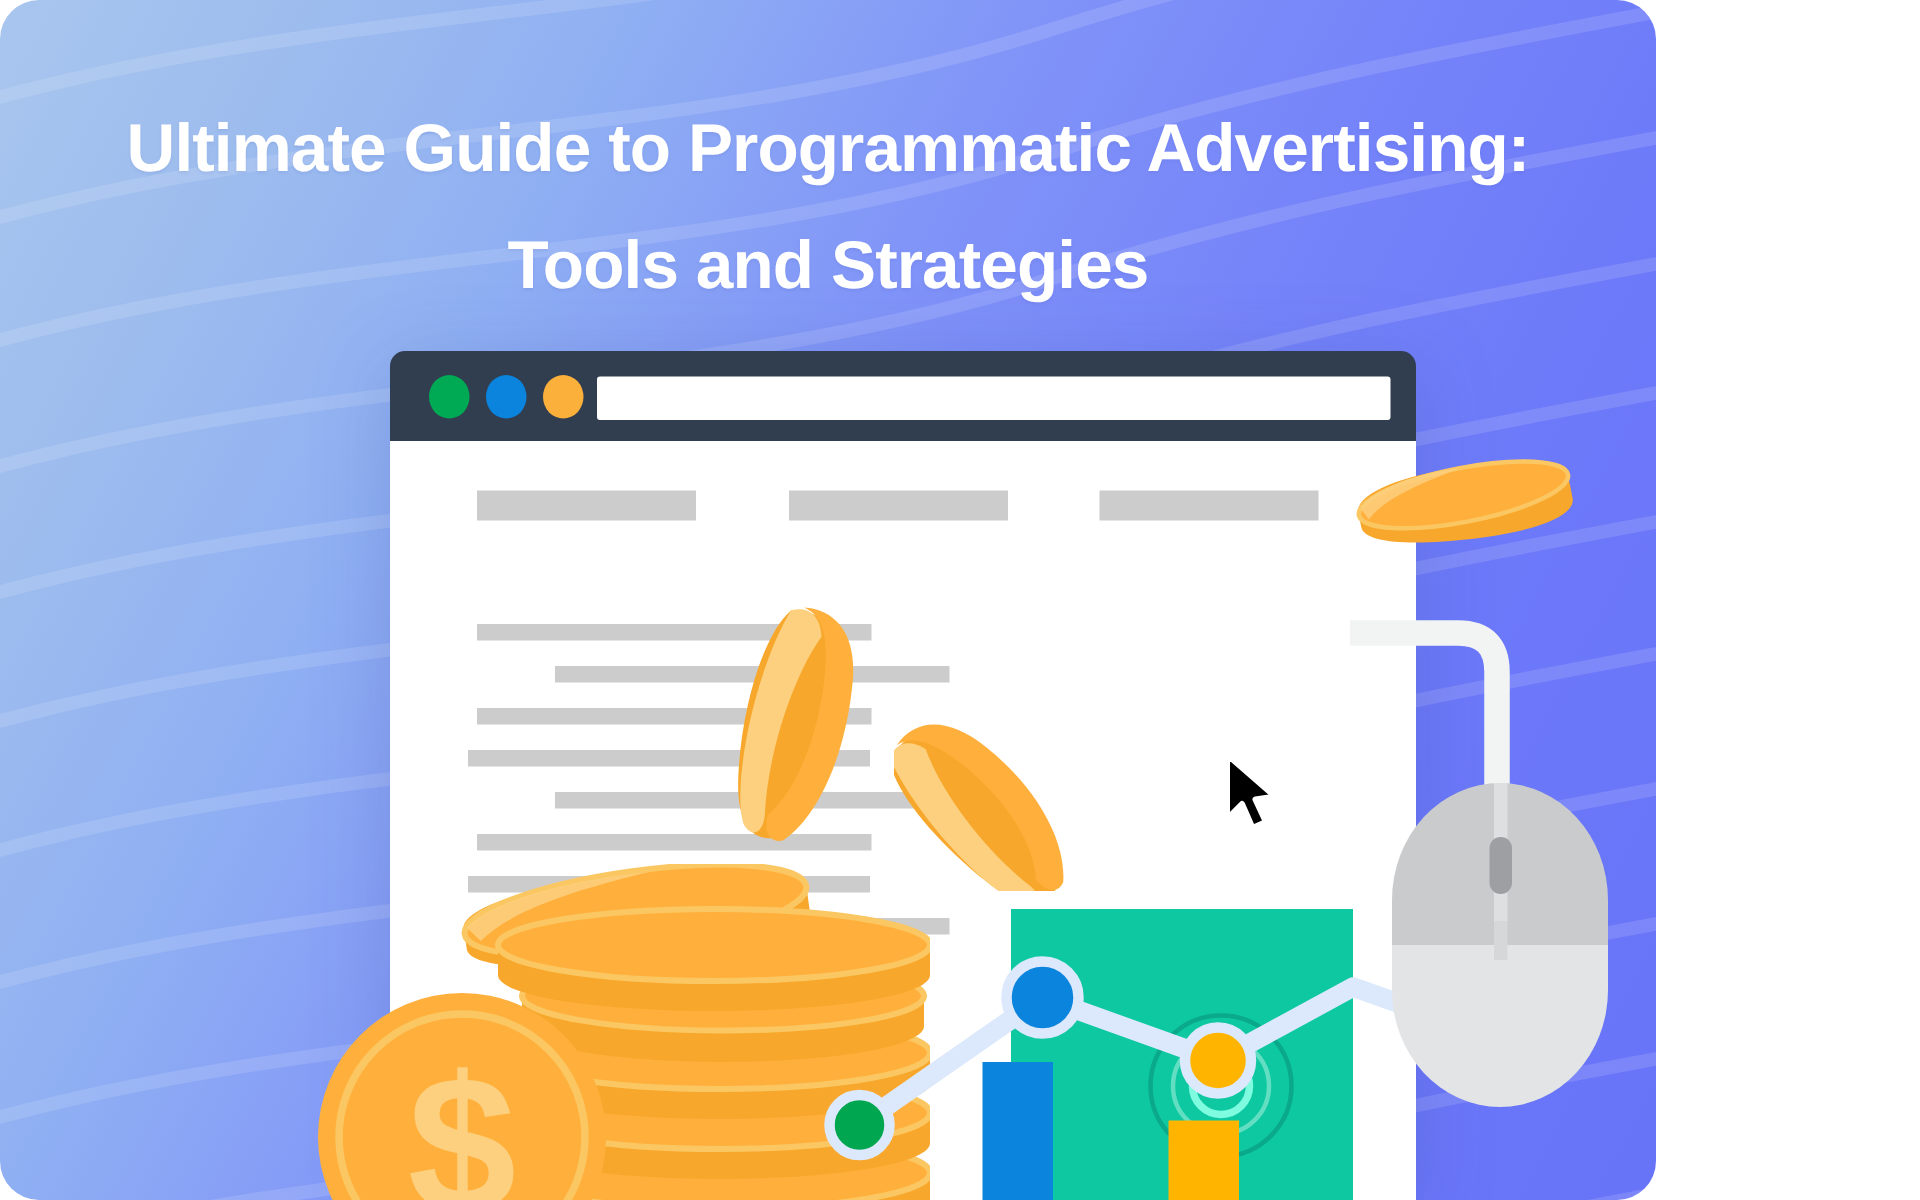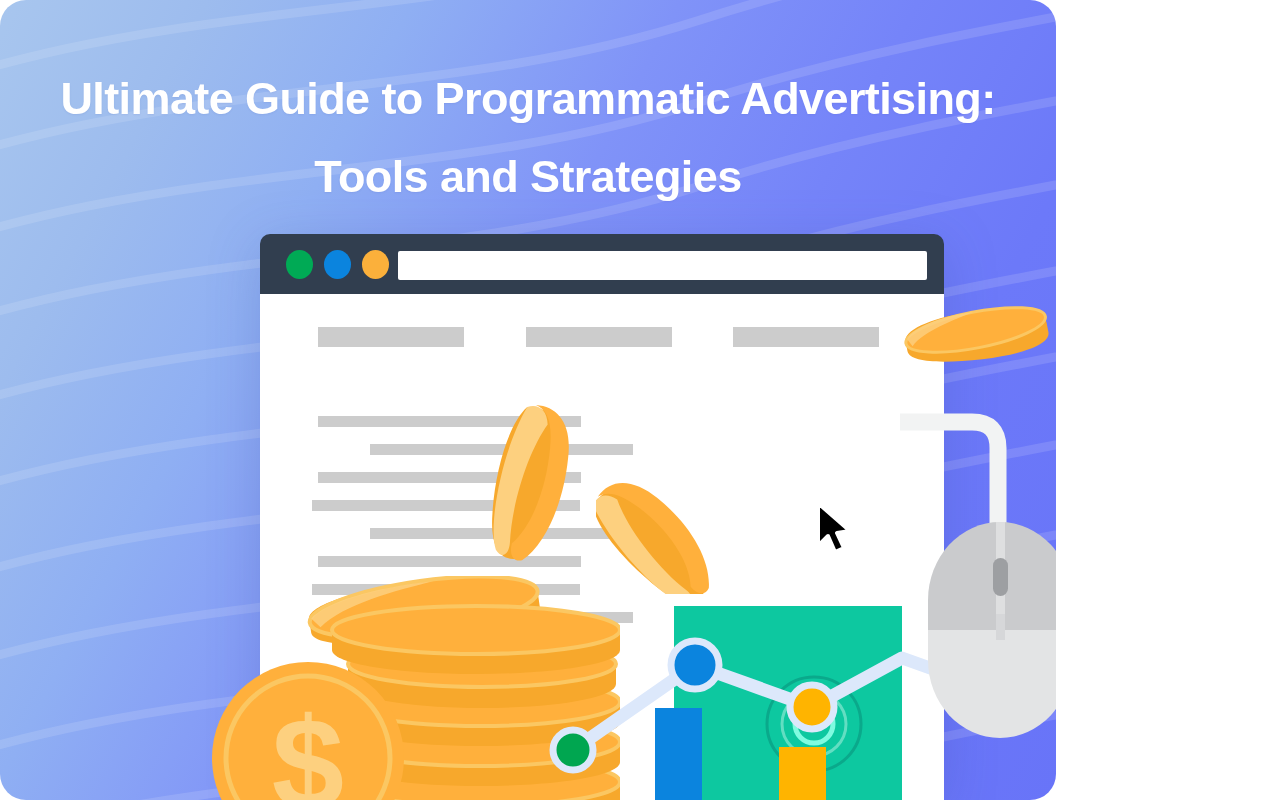--- a/index.html
+++ b/index.html
@@ -5,20 +5,21 @@
 <style>
   html,body{margin:0;padding:0;}
   body{
     width:1280px;height:800px;overflow:hidden;
     font-family:"Liberation Sans","DejaVu Sans",sans-serif;
     background:#ffffff;
   }
   #stage{
     position:relative;width:1056px;height:800px;overflow:hidden;
     border-radius:26px;
+    padding-left:48px;
   }
   .bg-base{
     position:absolute;inset:0;
     background:linear-gradient(118deg,#A8C6EE 0%,#9DBCEE 14%,#8FAFF3 28%,#8093F8 46%,#7584F9 62%,#6C79F9 78%,#6874F8 100%);
   }
   .bg-waves{position:absolute;inset:0;}
   .hdr{
     position:absolute;left:0;right:0;top:60px;
     text-align:center;color:#ffffff;
     font-size:45px;font-weight:700;line-height:78px;

